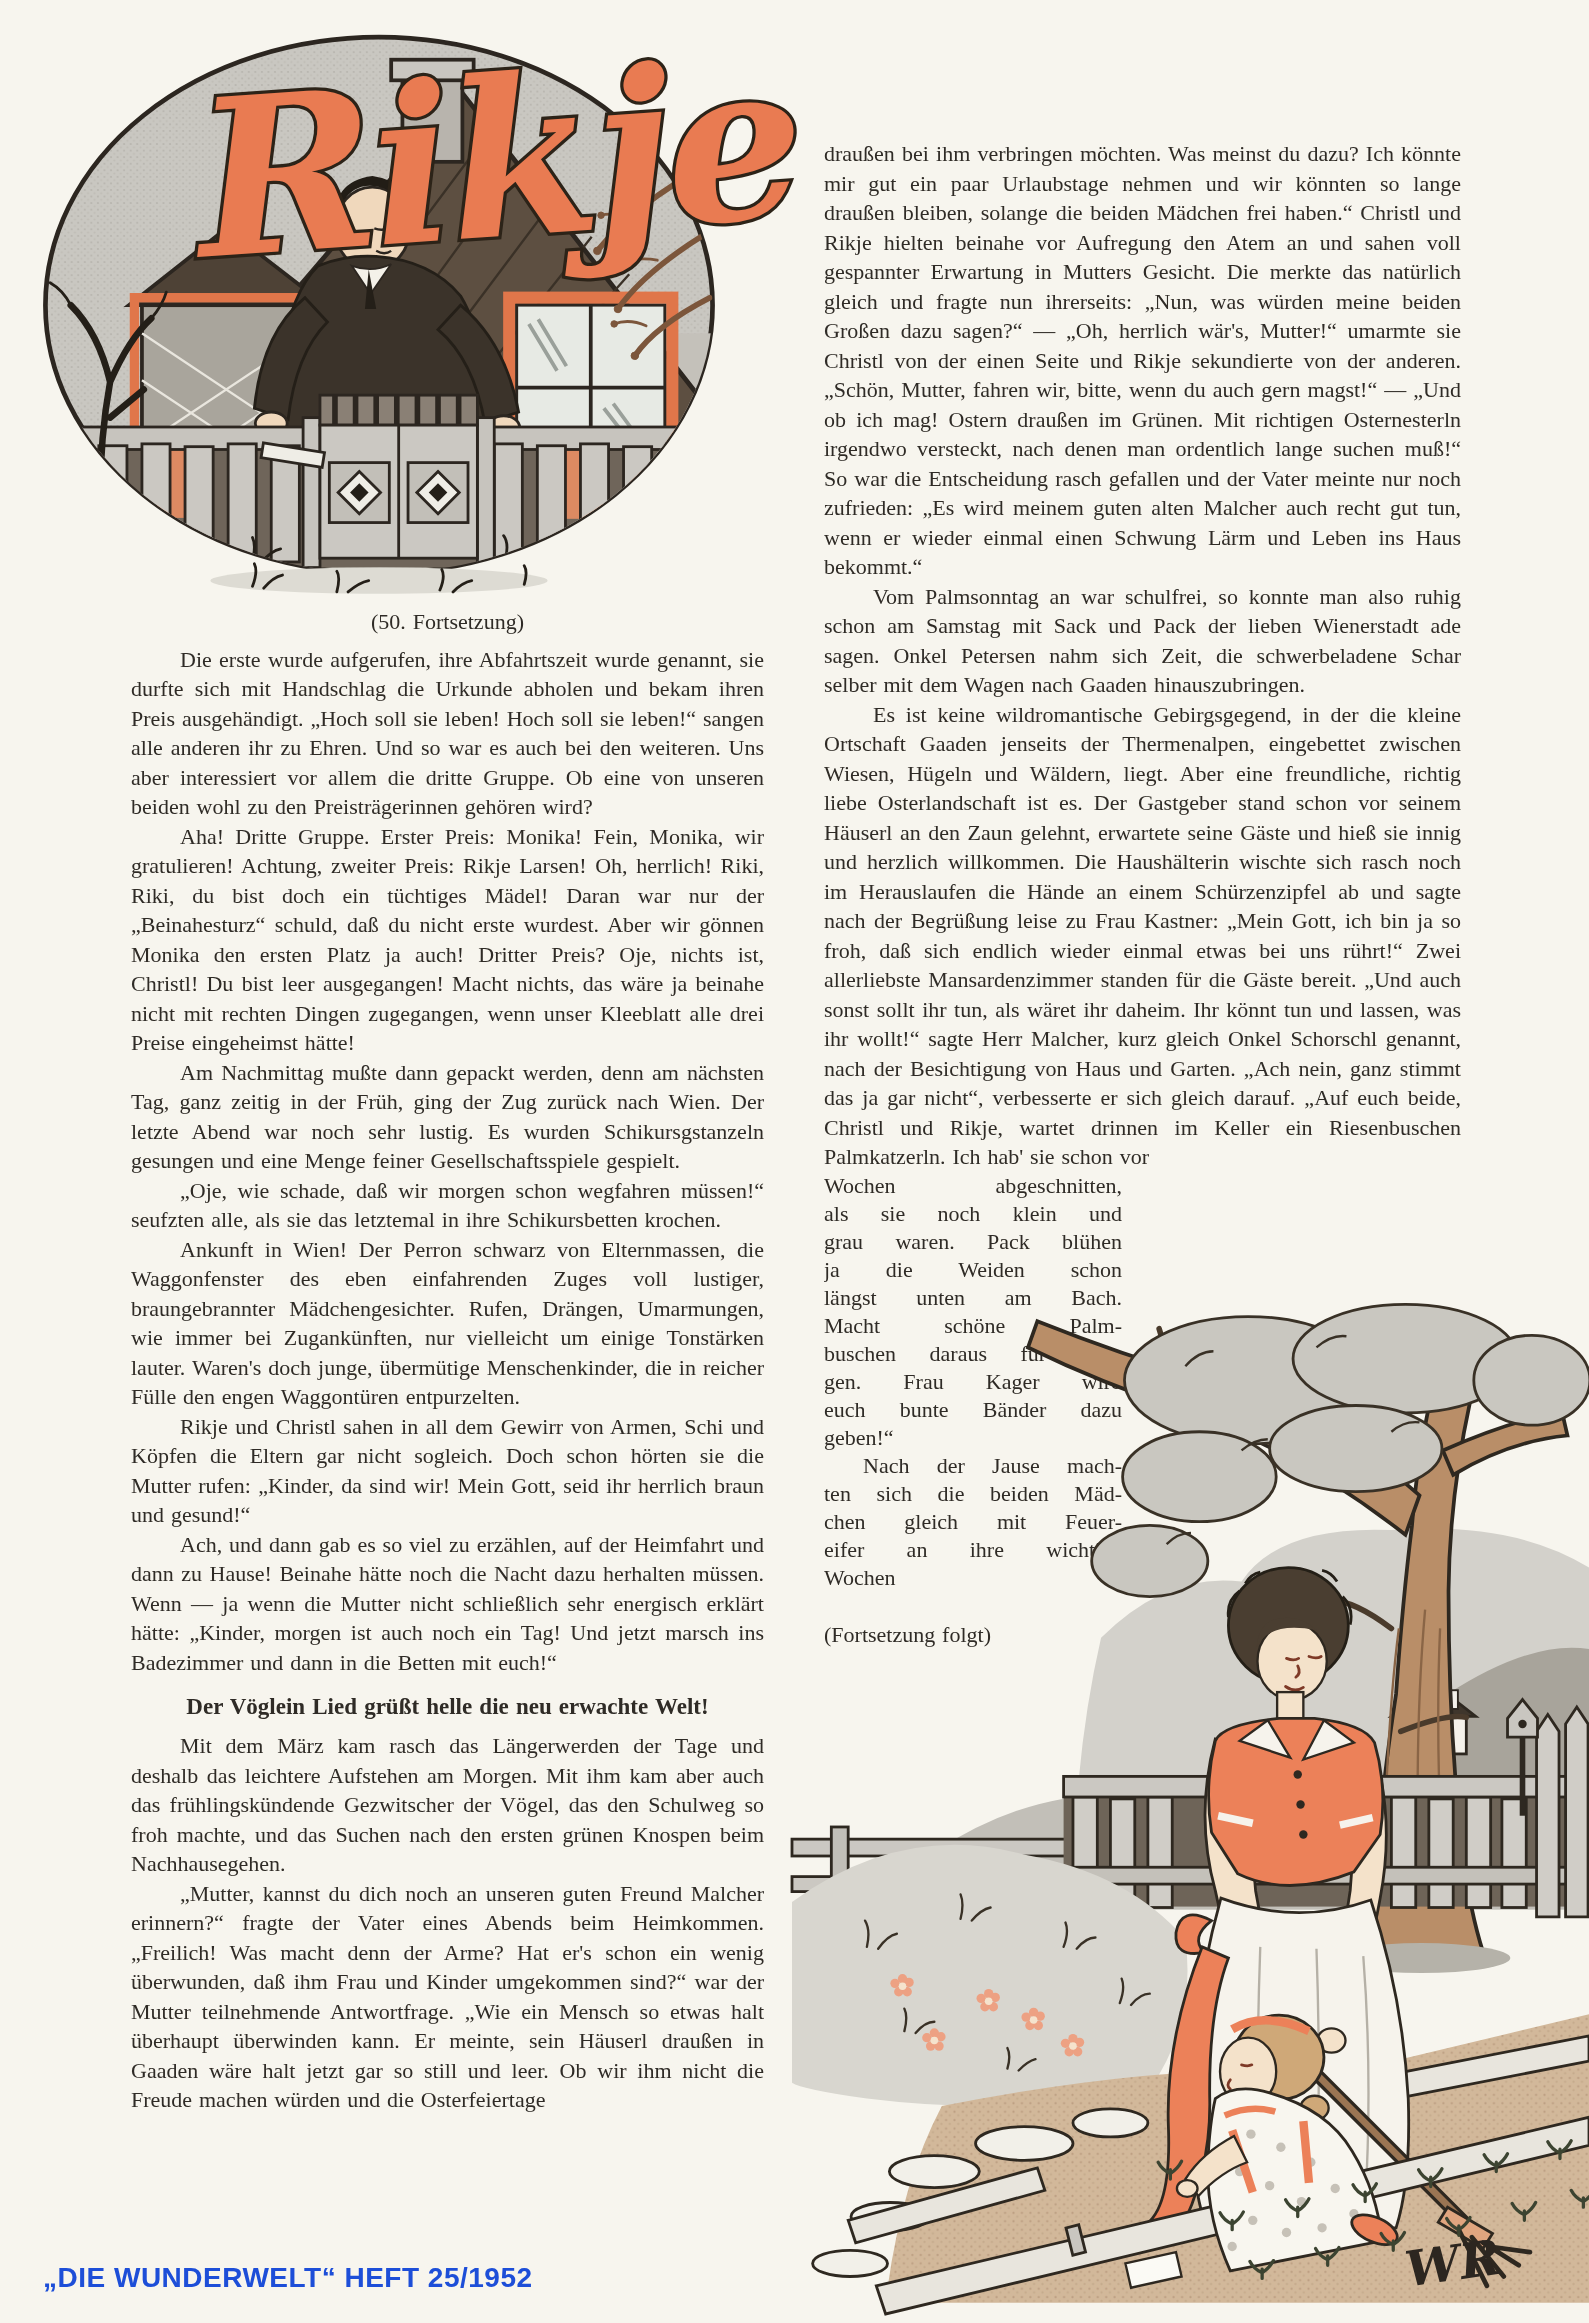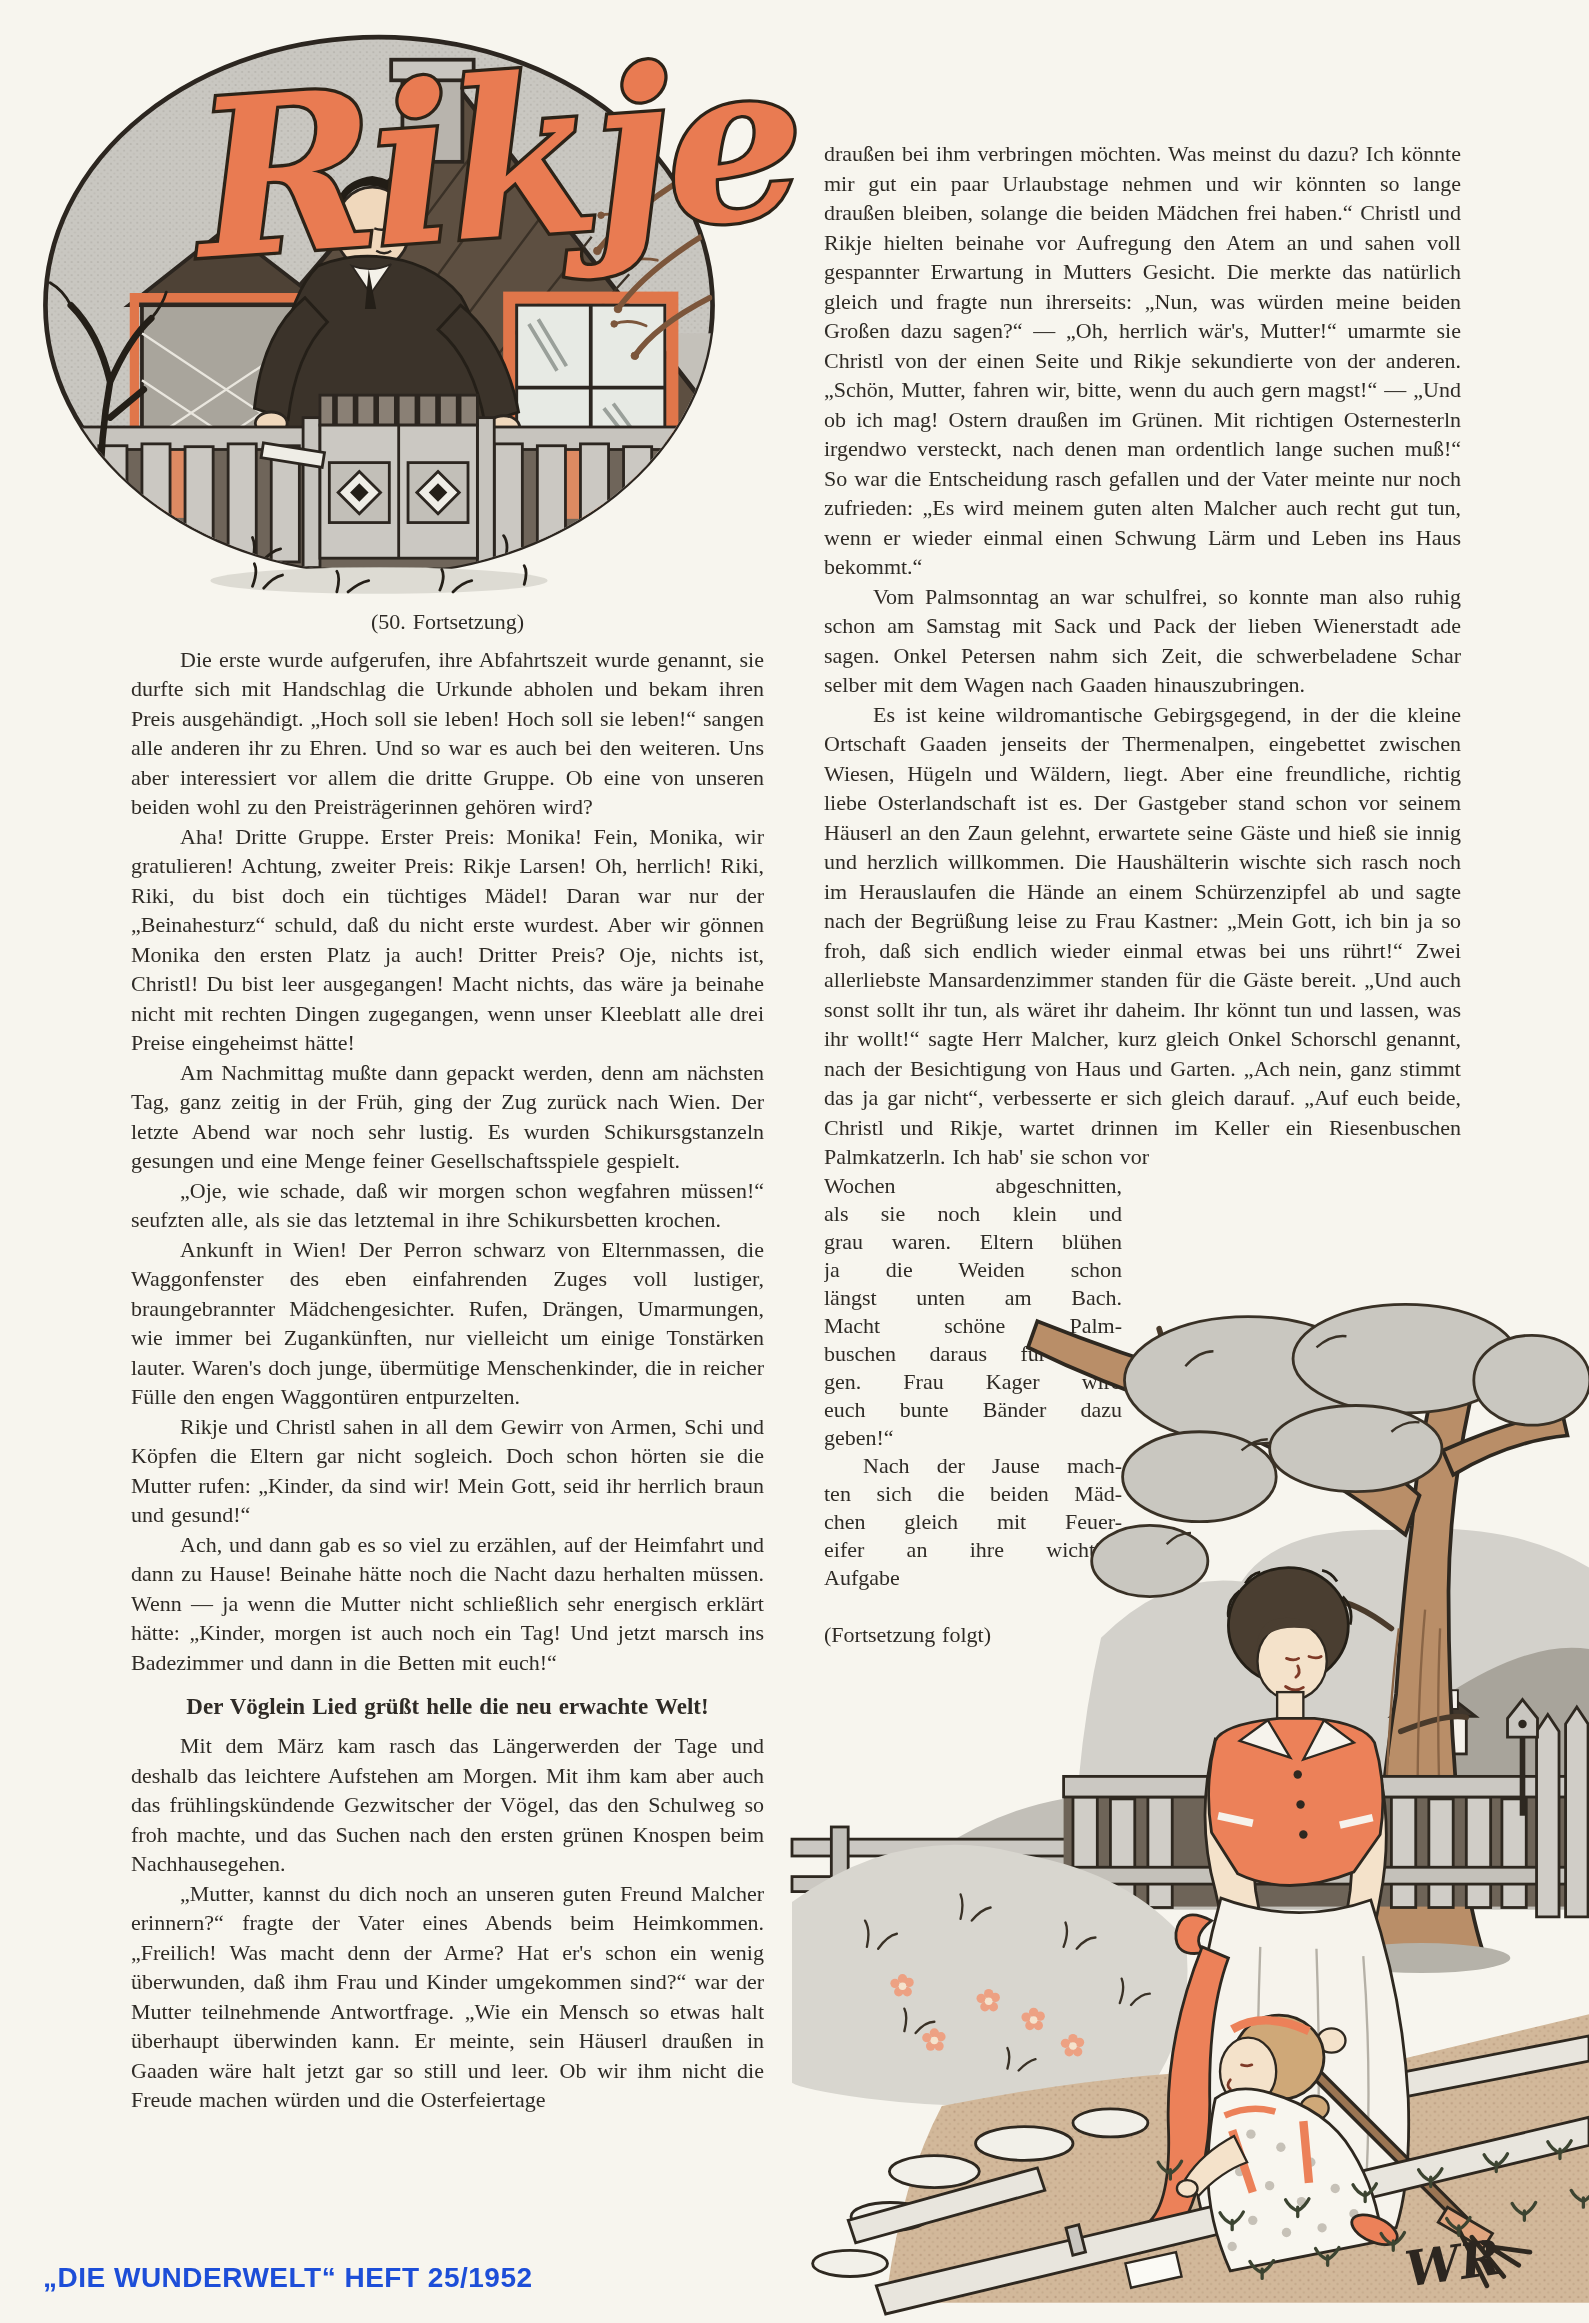--- a/index.html
+++ b/index.html
@@ -162,33 +162,33 @@
     <div>
 
     <p class="para noind">draußen bei ihm verbringen möchten. Was meinst du dazu? Ich könnte mir gut ein paar Urlaubstage nehmen und wir könnten so lange draußen bleiben, solange die beiden Mädchen frei haben.“ Christl und Rikje hielten beinahe vor Aufregung den Atem an und sahen voll gespannter Erwartung in Mutters Gesicht. Die merkte das natürlich gleich und fragte nun ihrerseits: „Nun, was würden meine beiden Großen dazu sagen?“ — „Oh, herrlich wär's, Mutter!“ umarmte sie Christl von der einen Seite und Rikje sekundierte von der anderen. „Schön, Mutter, fahren wir, bitte, wenn du auch gern magst!“ — „Und ob ich mag! Ostern draußen im Grünen. Mit richtigen Osternesterln irgendwo versteckt, nach denen man ordentlich lange suchen muß!“ So war die Entscheidung rasch gefallen und der Vater meinte nur noch zufrieden: „Es wird meinem guten alten Malcher auch recht gut tun, wenn er wieder einmal einen Schwung Lärm und Leben ins Haus bekommt.“</p>
         <p class="para ind">Vom Palmsonntag an war schulfrei, so konnte man also ruhig schon am Samstag mit Sack und Pack der lieben Wienerstadt ade sagen. Onkel Petersen nahm sich Zeit, die schwerbeladene Schar selber mit dem Wagen nach Gaaden hinauszubringen.</p>
         <p class="para ind">Es ist keine wildromantische Gebirgsgegend, in der die kleine Ortschaft Gaaden jenseits der Thermenalpen, eingebettet zwischen Wiesen, Hügeln und Wäldern, liegt. Aber eine freundliche, richtig liebe Osterlandschaft ist es. Der Gastgeber stand schon vor seinem Häuserl an den Zaun gelehnt, erwartete seine Gäste und hieß sie innig und herzlich willkommen. Die Haushälterin wischte sich rasch noch im Herauslaufen die Hände an einem Schürzenzipfel ab und sagte nach der Begrüßung leise zu Frau Kastner: „Mein Gott, ich bin ja so froh, daß sich endlich wieder einmal etwas bei uns rührt!“ Zwei allerliebste Mansardenzimmer standen für die Gäste bereit. „Und auch sonst sollt ihr tun, als wäret ihr daheim. Ihr könnt tun und lassen, was ihr wollt!“ sagte Herr Malcher, kurz gleich Onkel Schorschl genannt, nach der Besichtigung von Haus und Garten. „Ach nein, ganz stimmt das ja gar nicht“, verbesserte er sich gleich darauf. „Auf euch beide, Christl und Rikje, wartet drinnen im Keller ein Riesenbuschen Palmkatzerln. Ich hab' sie schon vor</p>
       </div>
     <div class="narrow">
 
     <div class="nline">Wochen abgeschnitten,</div>
         <div class="nline">als sie noch klein und</div>
-        <div class="nline">grau waren. Eltern blühen</div>
+        <div class="nline">grau waren. Pack blühen</div>
         <div class="nline">ja die Weiden schon</div>
         <div class="nline">längst unten am Bach.</div>
         <div class="nline">Macht schöne Palm-</div>
         <div class="nline">buschen daraus für mor-</div>
         <div class="nline">gen. Frau Kager wird</div>
         <div class="nline">euch bunte Bänder dazu</div>
         <div class="nline end">geben!“</div>
         <div class="nline ind">Nach der Jause mach-</div>
         <div class="nline">ten sich die beiden Mäd-</div>
         <div class="nline">chen gleich mit Feuer-</div>
         <div class="nline">eifer an ihre wichtige</div>
-        <div class="nline end">Aufgabe</div>
+        <div class="nline end">Wochen</div>
       </div>
     <div class="ending">(Fortsetzung folgt)</div>
   </div>
 
   <svg class="illu" viewBox="0 0 851 1080">
     <defs>
       <pattern id="soil" width="9" height="9" patternUnits="userSpaceOnUse">
         <rect width="9" height="9" fill="#d2b89a"></rect>
         <circle cx="2.5" cy="3" r="1.2" fill="#bda083"></circle>
           <circle cx="6.5" cy="7" r="1.2" fill="#c6ab8d"></circle>

